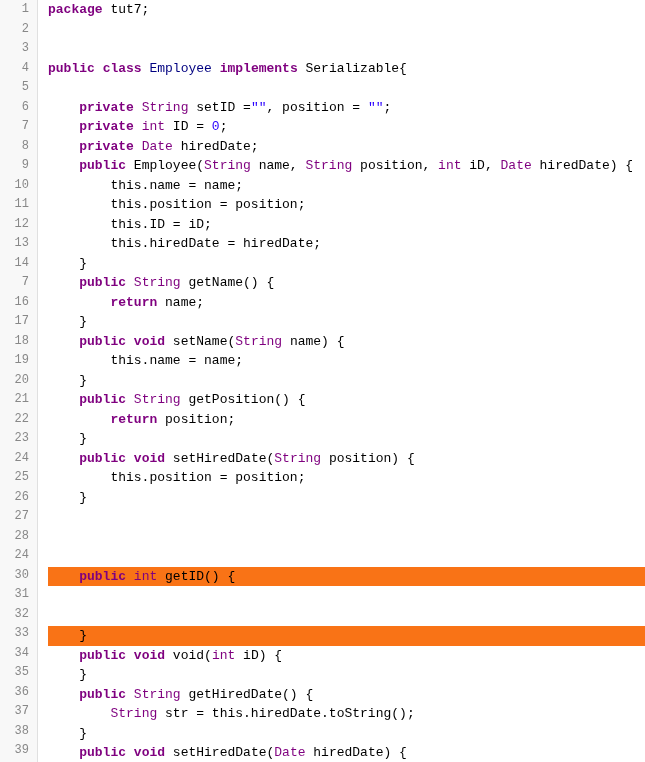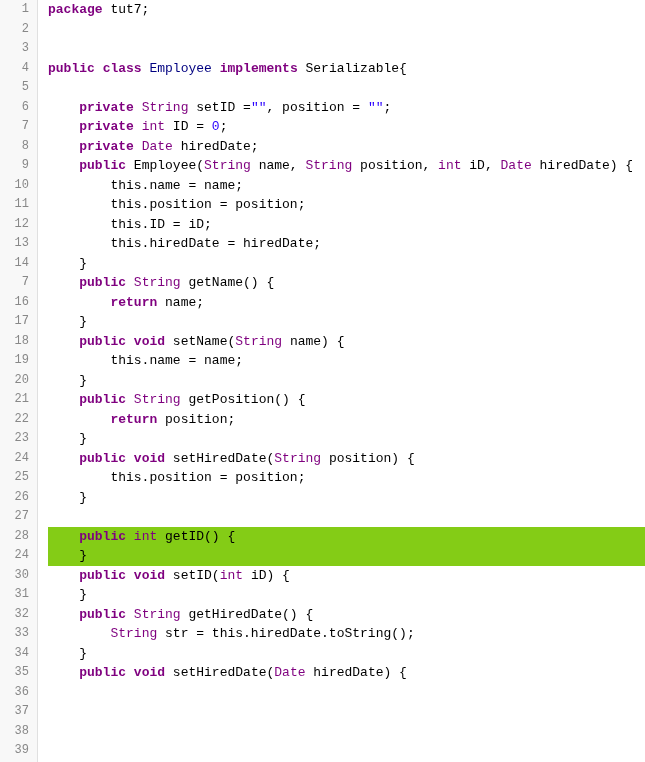--- a/index.html
+++ b/index.html
@@ -46,21 +46,22 @@
       overflow-x: auto;
     }
     .code-line {
       display: block;
       height: 19.5px;
       line-height: 19.5px;
       white-space: pre;
       color: #000;
     }
     .code-line.highlighted {
-      background: #84cc16;
+      background: #f97316;
+      margin-top: 40px;
     }
     
     .kw { color: #7f007f; font-weight: bold; } 
     .type { color: #7f007f; } 
     .classname { color: #000080; font-weight: normal; } 
     .string { color: #2a00ff; }
     .plain { color: #000000; }
     .number { color: #2a00ff; }
   </style>
 </head>
@@ -133,21 +134,21 @@
         <span class="code-line"><span class="plain">    }</span></span>
         <span class="code-line"><span class="plain">    </span><span class="kw">public</span><span class="plain"> </span><span class="type">String</span><span class="plain"> getPosition() {</span></span>
         <span class="code-line"><span class="plain">        </span><span class="kw">return</span><span class="plain"> position;</span></span>
         <span class="code-line"><span class="plain">    }</span></span>
         <span class="code-line"><span class="plain">    </span><span class="kw">public</span><span class="plain"> </span><span class="kw">void</span><span class="plain"> setHiredDate(</span><span class="type">String</span><span class="plain"> position) {</span></span>
         <span class="code-line"><span class="plain">        this.position = position;</span></span>
         <span class="code-line"><span class="plain">    }</span></span>
         <span class="code-line">&nbsp;</span>
         <span class="code-line highlighted"><span class="plain">    </span><span class="kw">public</span><span class="plain"> </span><span class="type">int</span><span class="plain"> getID() {</span></span>
         <span class="code-line highlighted"><span class="plain">    }</span></span>
-        <span class="code-line"><span class="plain">    </span><span class="kw">public</span><span class="plain"> </span><span class="kw">void</span><span class="plain"> setID(</span><span class="type">int</span><span class="plain"> iD) {</span></span>
+        <span class="code-line"><span class="plain">    </span><span class="kw">public</span><span class="plain"> </span><span class="kw">void</span><span class="plain"> void(</span><span class="type">int</span><span class="plain"> iD) {</span></span>
         <span class="code-line"><span class="plain">    }</span></span>
         <span class="code-line"><span class="plain">    </span><span class="kw">public</span><span class="plain"> </span><span class="type">String</span><span class="plain"> getHiredDate() {</span></span>
         <span class="code-line"><span class="plain">        </span><span class="type">String</span><span class="plain"> str = this.hiredDate.toString();</span></span>
         <span class="code-line"><span class="plain">    }</span></span>
         <span class="code-line"><span class="plain">    </span><span class="kw">public</span><span class="plain"> </span><span class="kw">void</span><span class="plain"> setHiredDate(</span><span class="type">Date</span><span class="plain"> hiredDate) {</span></span>
         <span class="code-line"></span>
       </div>
   </div>
 </div>
 

